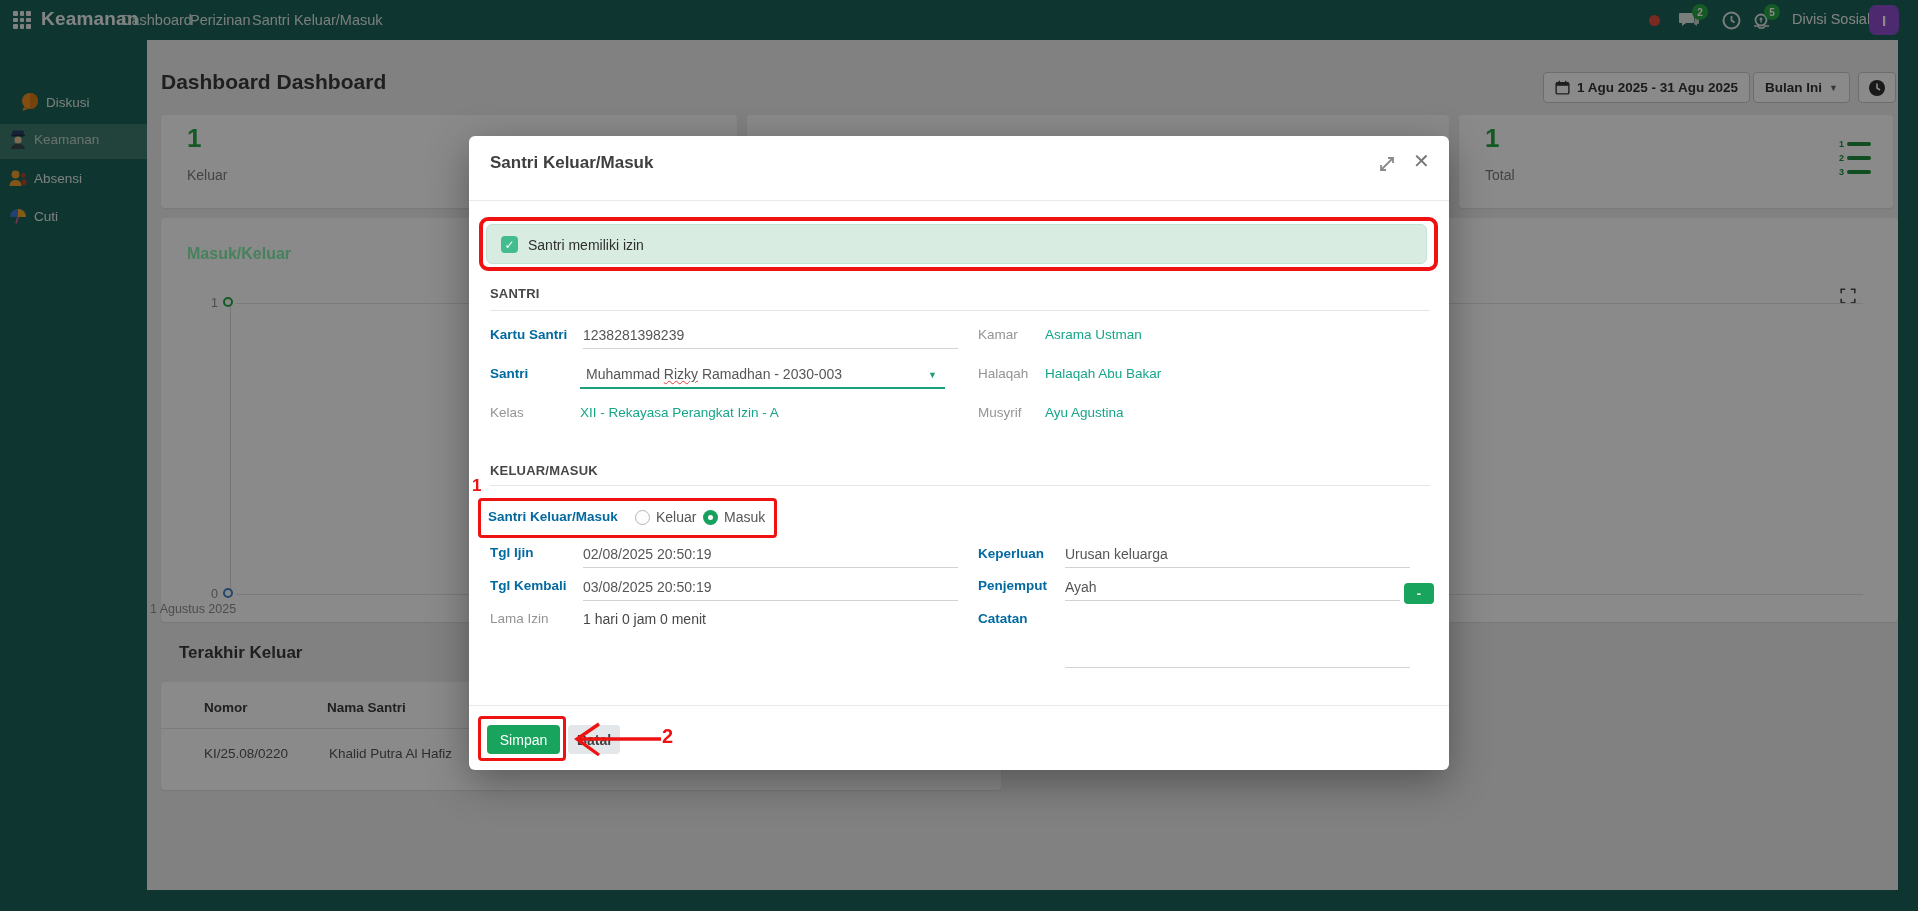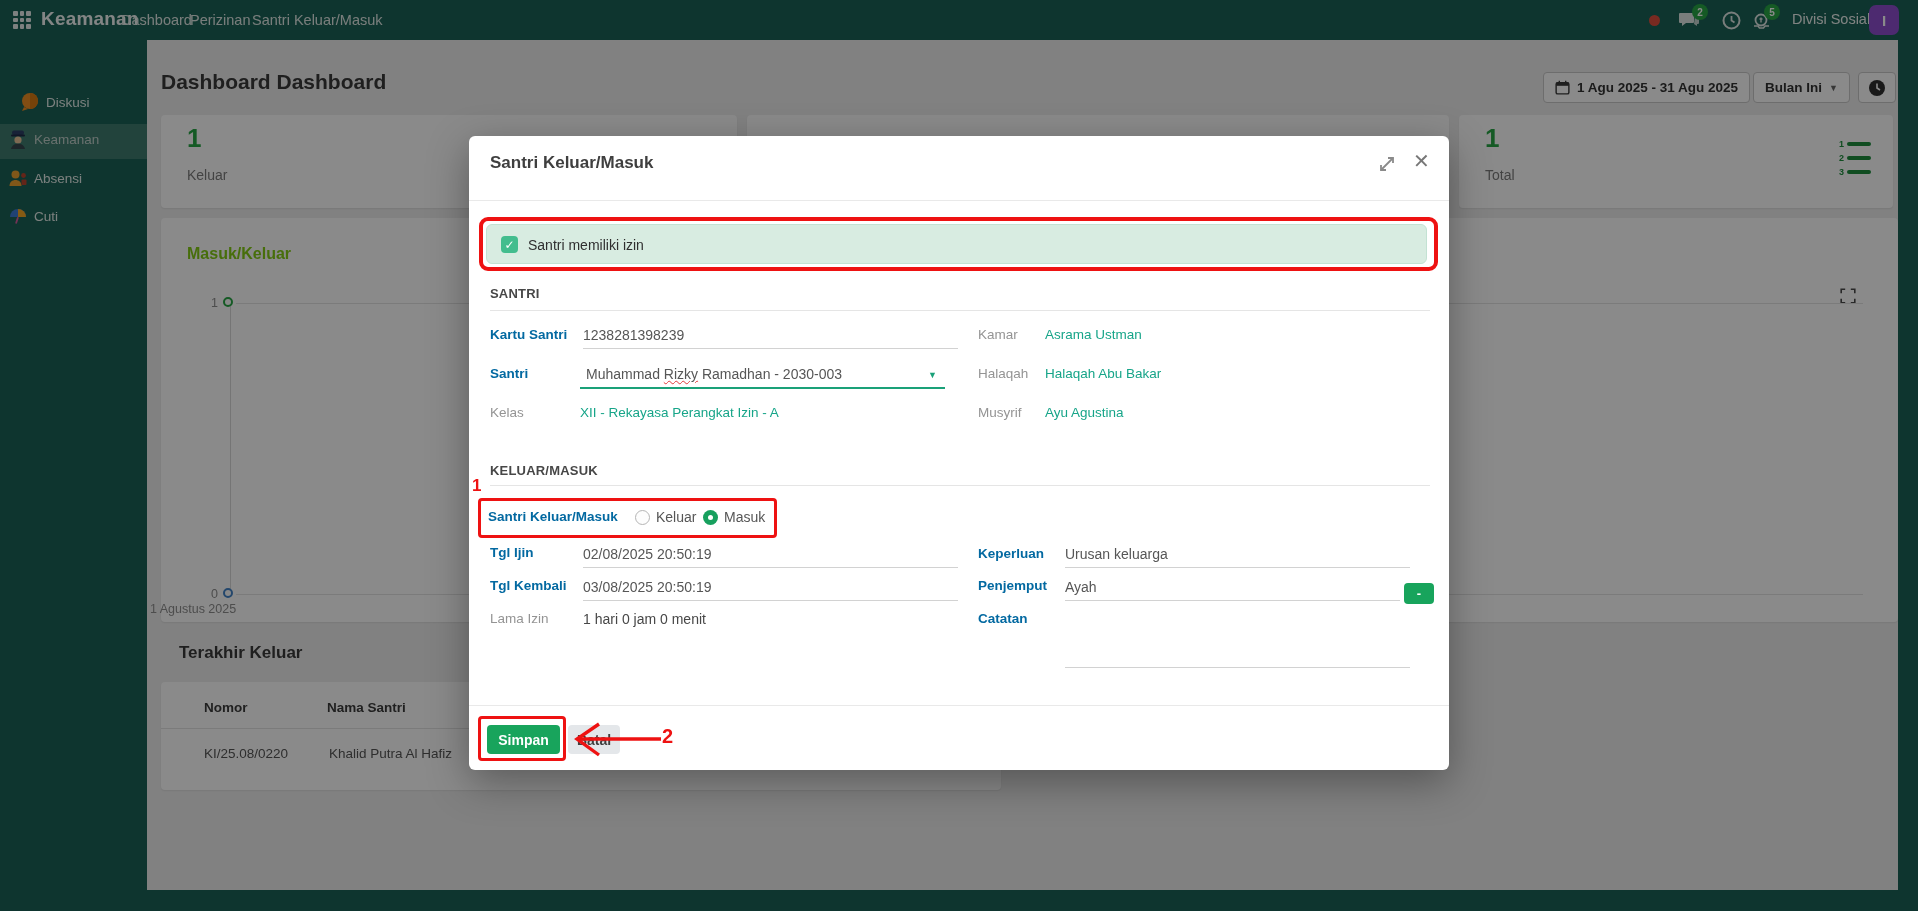--- a/index.html
+++ b/index.html
@@ -26,21 +26,21 @@
   .h1{left:161px;top:70px;font-size:21px;font-weight:700;color:#3a3a3a;}
   .ctrlbtn{height:31px;background:#fff;border:1px solid #c9c9c9;border-radius:4px;display:flex;align-items:center;gap:7px;padding:0 11px;font-size:13.5px;font-weight:600;color:#333;cursor:pointer;}
   .card{background:#fff;border-radius:4px;box-shadow:0 1px 2px rgba(0,0,0,.08);}
   .cardval{position:absolute;left:26px;top:8px;font-size:26px;font-weight:700;color:#28a745;}
   .cardlbl{position:absolute;left:26px;top:52px;font-size:14px;color:#7d7d7d;}
   .listicon{position:absolute;right:22px;top:24px;display:flex;flex-direction:column;gap:4px;}
   .listicon .row{display:flex;align-items:center;gap:3px;}
   .listicon .d{font-size:9px;font-weight:700;color:#1e8e3e;width:7px;text-align:right;}
   .listicon .b{width:24px;height:4.5px;border-radius:2px;background:#1e8e3e;}
   .panel{background:#fff;border-radius:4px;box-shadow:0 1px 2px rgba(0,0,0,.08);}
-  .charttitle{left:187px;top:245px;font-size:16px;font-weight:600;color:#84cc16;}
+  .charttitle{left:187px;top:245px;font-size:16px;font-weight:600;color:#86efac;}
   .gridline{height:1px;background:#e3e3e3;}
   .vaxis{width:1px;background:#d9d9d9;}
   .tick{font-size:12.5px;color:#8e8e8e;}
   .marker{width:10px;height:10px;border-radius:50%;background:#fdfdfd;border:2px solid #28a745;}
   .h2{left:179px;top:643px;font-size:17px;font-weight:700;color:#3a3a3a;}
   .thead{font-size:13.5px;font-weight:700;color:#3c3c3c;}
   .tcell{font-size:13.5px;color:#565656;}
   
   .overlay{left:0;top:0;width:1918px;height:911px;background:rgba(0,0,0,0.46);z-index:40;}
   .modal{left:469px;top:136px;width:980px;height:634px;background:#fff;border-radius:6px;box-shadow:0 12px 40px rgba(0,0,0,.35);z-index:50;}
@@ -56,21 +56,21 @@
   .glabel{font-size:13.5px;color:#949494;}
   .fval{font-size:14px;color:#565656;}
   .gval{font-size:13.5px;color:#17a589;}
   .uline{height:1px;background:#d2d2d2;}
   .guline{height:2px;background:#1aa179;}
   .wavy{text-decoration:underline;text-decoration-style:wavy;text-decoration-color:#e03b3b;text-decoration-thickness:1px;}
   .radio-off{width:15px;height:15px;border-radius:50%;border:1.5px solid #b5b5b5;background:#fdfdfd;cursor:pointer;}
   .radio-on{width:15px;height:15px;border-radius:50%;background:#17a05e;cursor:pointer;position:relative;}
   .radio-on i{position:absolute;left:5px;top:5px;width:5px;height:5px;border-radius:50%;background:#fff;}
   .minusbtn{width:30px;height:21px;border-radius:4px;background:#18a45c;color:#fff;font-size:13px;font-weight:700;display:flex;align-items:center;justify-content:center;cursor:pointer;}
-  .btn-save{left:18px;top:589px;width:73px;height:29px;background:#18a45c;border:none;border-radius:4px;color:#fff;font-size:14px;font-weight:700;cursor:pointer;}
+  .btn-save{left:18px;top:589px;width:73px;height:29px;background:#18a45c;border:none;border-radius:4px;color:#fff;font-size:14px;font-weight:400;cursor:pointer;}
   .btn-cancel{left:99px;top:589px;width:52px;height:29px;background:#e4e7ea;border:none;border-radius:4px;color:#3f3f3f;font-size:14px;font-weight:700;cursor:pointer;}
   .anno{color:#ee1212;font-weight:700;z-index:60;}
   .dimhdr{font-size:13.5px;color:#565656;}
 </style>
 </head>
 <body>
 
 <div class="page">
 
   <div class="abs navbar">

